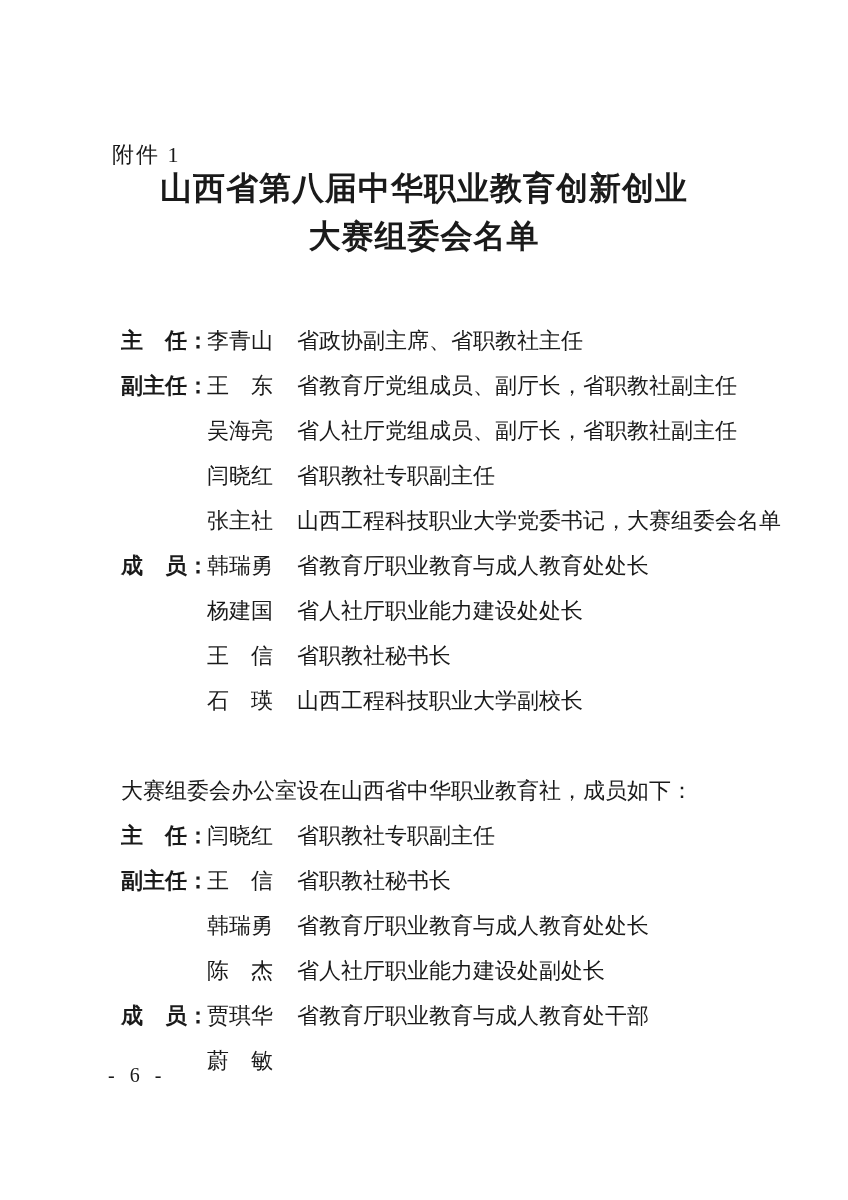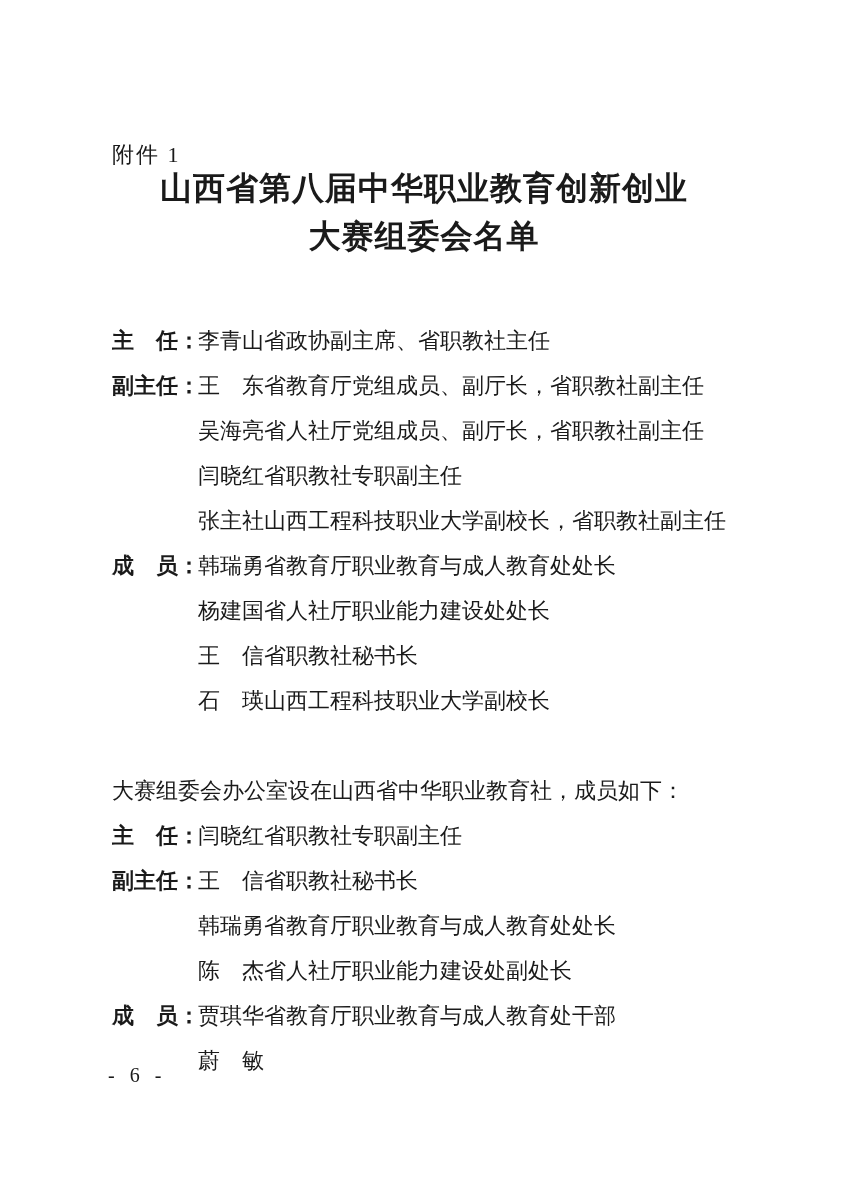--- a/index.html
+++ b/index.html
@@ -31,21 +31,21 @@
     top: 164px;
     text-align: center;
     font-family: "Liberation Sans", sans-serif;
     font-weight: 700;
     font-size: 32px;
     line-height: 48px;
     letter-spacing: 1px;
   }
   .rows {
     position: absolute;
-    left: 112px;
+    left: 121px;
     top: 318px;
     right: 36px;
   }
   .row {
     display: flex;
     align-items: baseline;
     line-height: 45px;
     font-size: 22px;
     white-space: nowrap;
   }
@@ -53,20 +53,21 @@
     flex: 0 0 86px;
     width: 86px;
     font-family: "Liberation Sans", sans-serif;
     font-weight: 700;
   }
   .member-name {
     flex: 0 0 66px;
     width: 66px;
   }
   .member-desc {
+    margin-left: 24px;
   }
   .gap {
     height: 45px;
   }
   .note {
     line-height: 45px;
     font-size: 22px;
     white-space: nowrap;
     font-family: Liberation Serif, serif;
   }
@@ -107,21 +108,21 @@
     <span class="member-desc">省人社厅党组成员、副厅长，省职教社副主任</span>
   </div>
   <div class="row">
     <span class="role-label"></span>
     <span class="member-name">闫晓红</span>
     <span class="member-desc">省职教社专职副主任</span>
   </div>
   <div class="row">
     <span class="role-label"></span>
     <span class="member-name">张主社</span>
-    <span class="member-desc">山西工程科技职业大学副校长，省职教社副主任</span>
+    <span class="member-desc">山西工程科技职业大学党委书记，大赛组委会名单</span>
   </div>
   <div class="row">
     <span class="role-label">成　员：</span>
     <span class="member-name">韩瑞勇</span>
     <span class="member-desc">省教育厅职业教育与成人教育处处长</span>
   </div>
   <div class="row">
     <span class="role-label"></span>
     <span class="member-name">杨建国</span>
     <span class="member-desc">省人社厅职业能力建设处处长</span>

